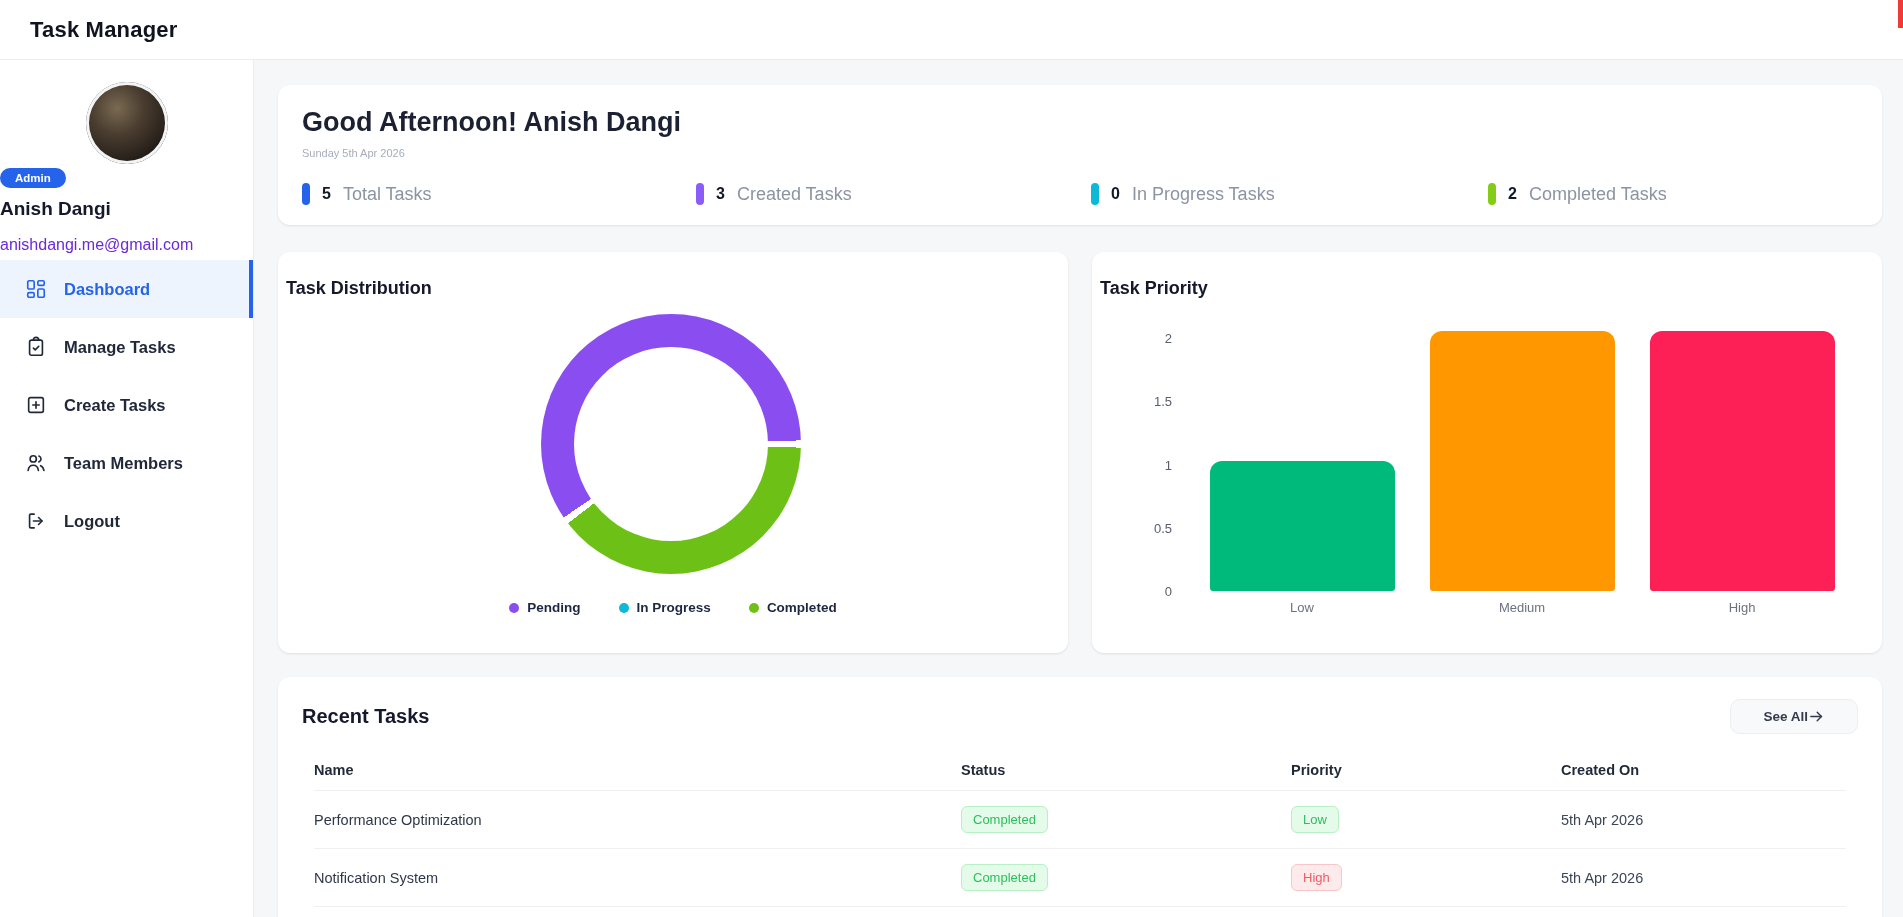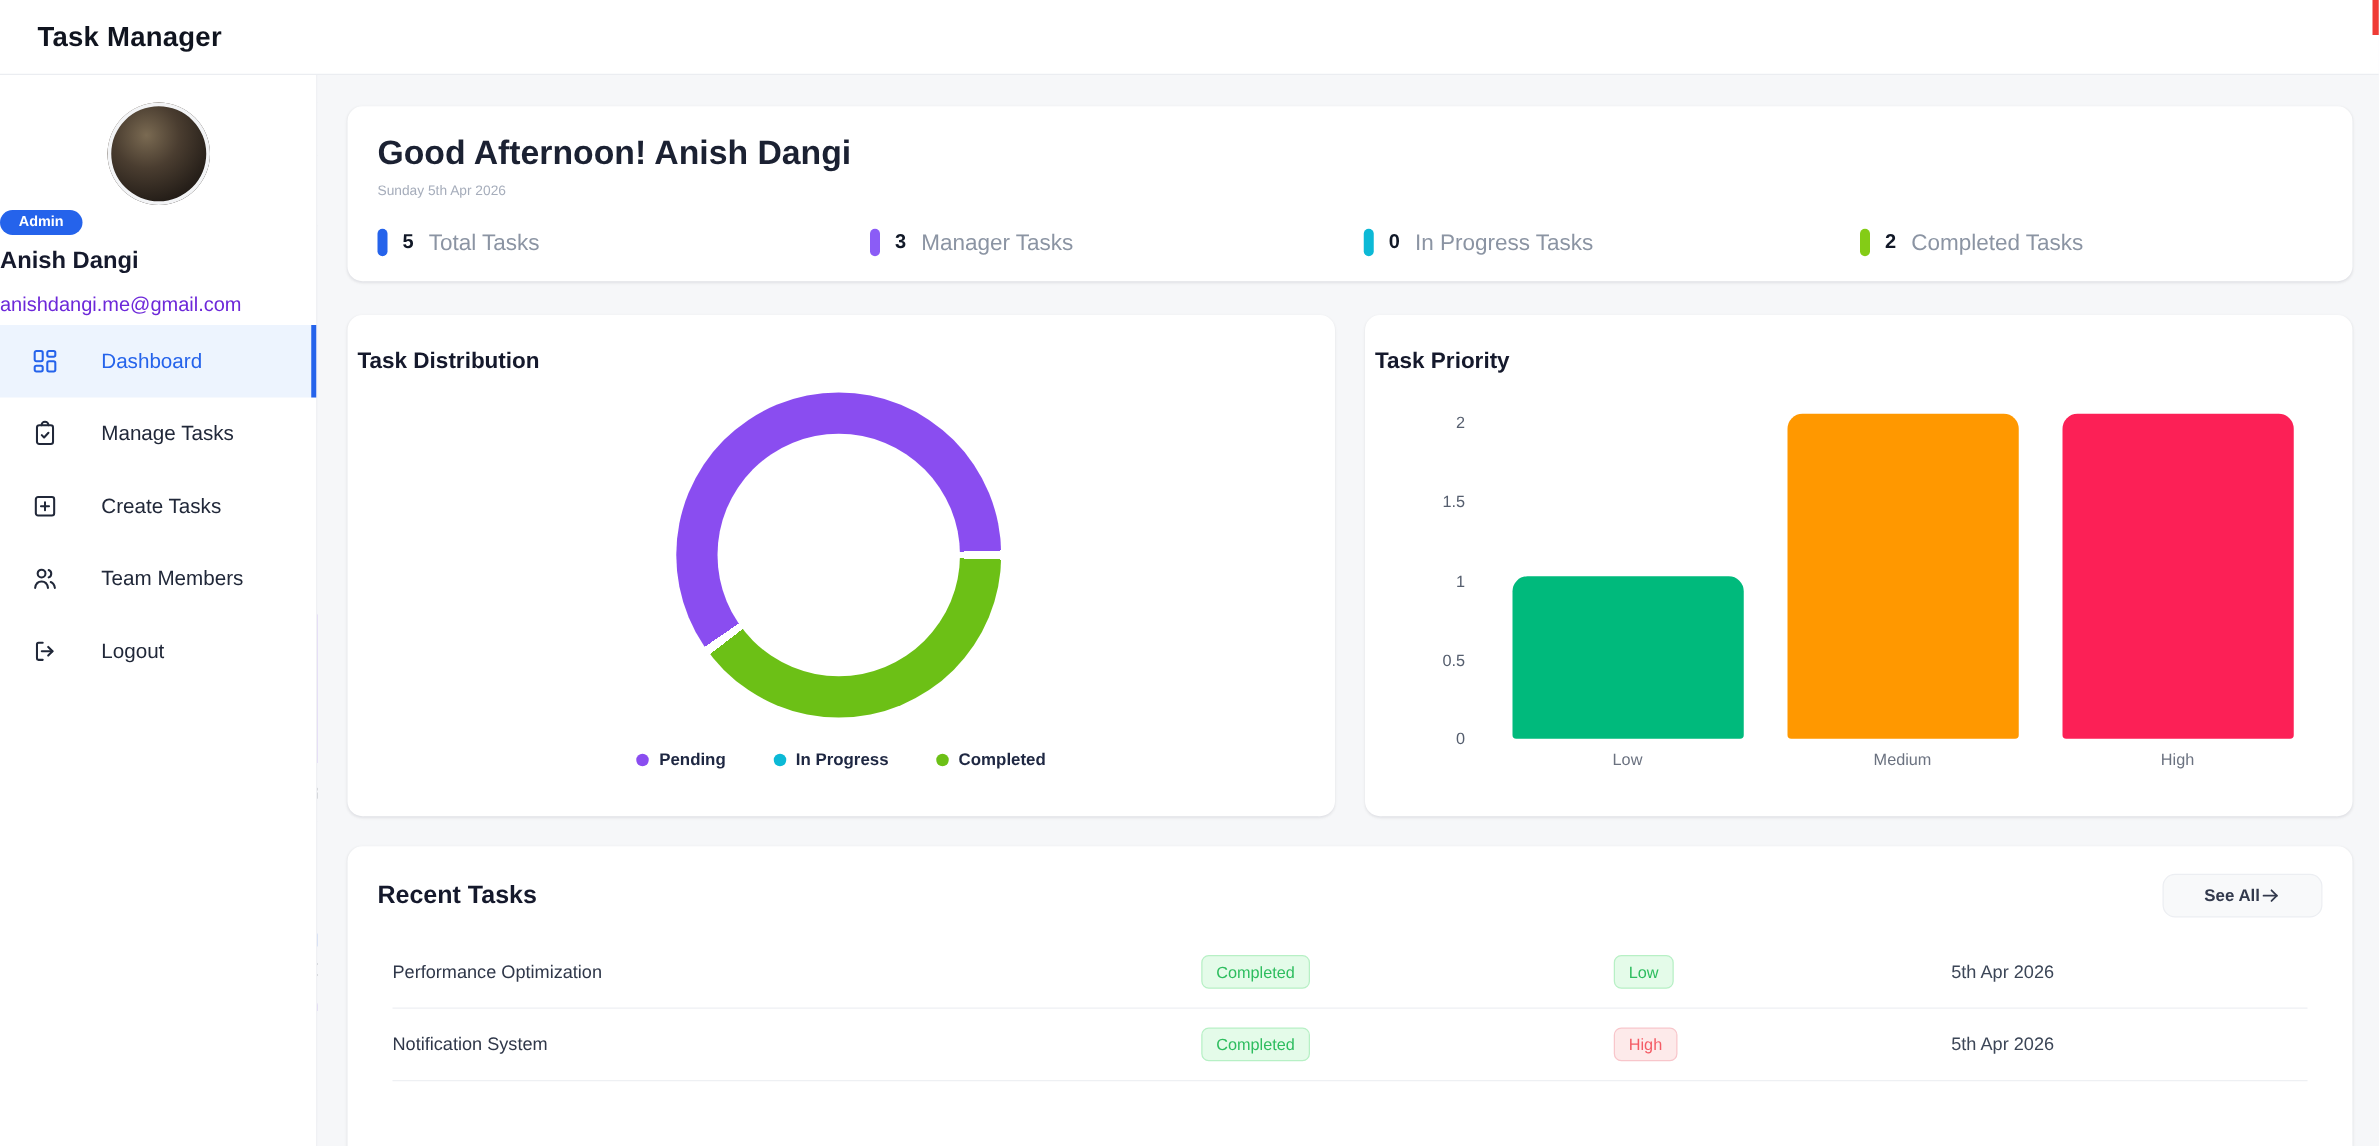--- a/index.html
+++ b/index.html
@@ -16,22 +16,22 @@
     border-right:1px solid #ebedf1; z-index:10; }
   .profile { padding-top:22px; }
   .avatar { width:82px; height:82px; border-radius:50%; margin:0 auto;
     background:radial-gradient(circle at 38% 32%, #7a6a52 0%, #4a3d30 35%, #261f19 70%, #120e0b 100%);
     box-shadow:0 0 0 3px #f3f4f6 inset; }
   .admin-badge { display:inline-block; margin-top:4px; background:#2563eb; color:#fff;
     font-size:11.5px; font-weight:700; padding:4px 15px; border-radius:10px; }
   .profile .name { margin-top:10px; font-size:19px; font-weight:700; color:#15192c; }
   .profile .email { margin-top:16px; font-size:16px; color:#6d28d9; }
   .nav { position:absolute; left:0; top:200px; right:0; }
-  .nav-item { height:58px; display:flex; align-items:center; gap:34px; padding-left:25px;
-    color:#212839; font-size:16.5px; font-weight:400; cursor:pointer; position:relative; }
+  .nav-item { height:58px; display:flex; align-items:center; gap:17px; padding-left:25px;
+    color:#212839; font-size:16.5px; font-weight:700; cursor:pointer; position:relative; }
   .nav-item .ico { width:22px; height:22px; display:flex; align-items:center; }
   .nav-item.active { background:#edf4fe; color:#2563eb; }
   .nav-item.active::after { content:""; position:absolute; right:0; top:0; bottom:0; width:4px; background:#2563eb; }
 
   
   .main { position:fixed; left:254px; top:60px; right:0; bottom:0; background:#f6f7f9; overflow:hidden; }
   .card { position:absolute; background:#fff; border-radius:12px;
     box-shadow:0 1px 3px rgba(16,24,40,.06), 0 1px 2px rgba(16,24,40,.04); }
 
   
@@ -156,21 +156,21 @@
     <div class="greet-date">Sunday 5th Apr 2026</div>
     <div id="stats">
         <div class="stat" style="left: 24px;">
           <span class="pill" style="background:#2563eb"></span>
           <b>5</b>
           <span class="lbl">Total Tasks</span>
         </div>
         <div class="stat" style="left: 418px;">
           <span class="pill" style="background:#8b5cf6"></span>
           <b>3</b>
-          <span class="lbl">Manager Tasks</span>
+          <span class="lbl">Created Tasks</span>
         </div>
         <div class="stat" style="left: 813px;">
           <span class="pill" style="background:#0cb9d6"></span>
           <b>0</b>
           <span class="lbl">In Progress Tasks</span>
         </div>
         <div class="stat" style="left: 1210px;">
           <span class="pill" style="background:#84cc16"></span>
           <b>2</b>
           <span class="lbl">Completed Tasks</span>
@@ -223,20 +223,26 @@
         <span>See All</span>
         <span class="ico" id="seeAllIco">
             <svg viewBox="0 0 24 24" fill="none" stroke="currentColor" stroke-width="2" stroke-linecap="round" stroke-linejoin="round" width="17" height="17">
               <path d="M4 12h15"></path>
               <path d="m13 6 6 6-6 6"></path>
             </svg>
           </span>
       </button>
     </div>
     <div class="table" id="table">
+        <div class="trow head">
+          <div class="cell">Name</div>
+          <div class="cell">Status</div>
+          <div class="cell">Priority</div>
+          <div class="cell">Created On</div>
+        </div>
         <div class="trow body">
           <div class="cell">Performance Optimization</div>
           <div class="cell"><span class="badge b-green">Completed</span></div>
           <div class="cell"><span class="badge b-green">Low</span></div>
           <div class="cell date">5th Apr 2026</div>
         </div>
         <div class="trow body">
           <div class="cell">Notification System</div>
           <div class="cell"><span class="badge b-green">Completed</span></div>
           <div class="cell"><span class="badge b-red">High</span></div>

